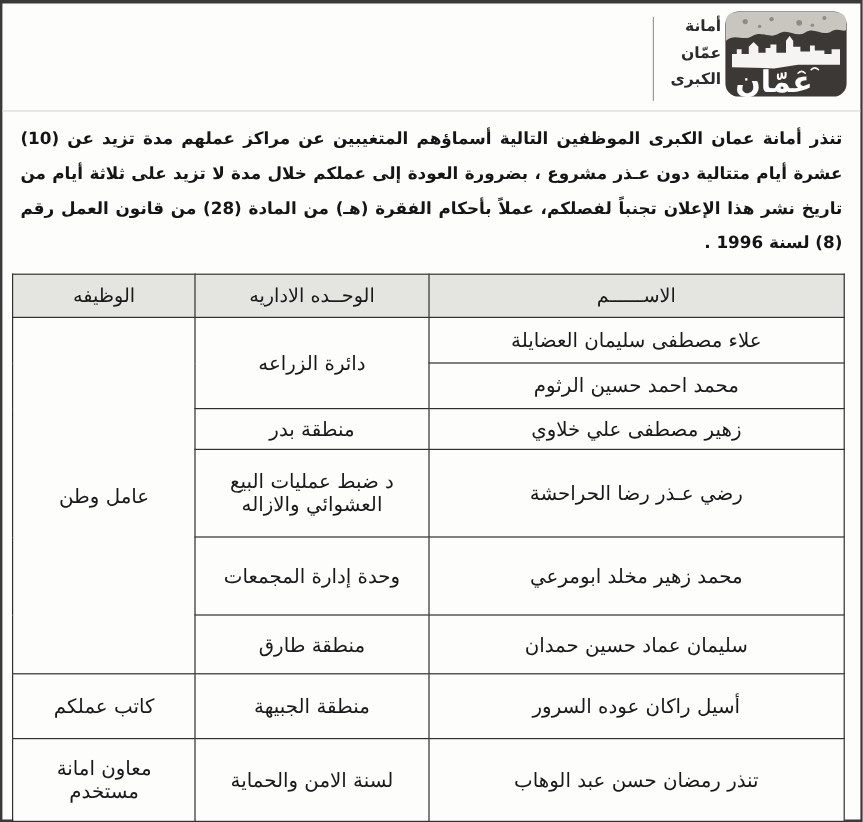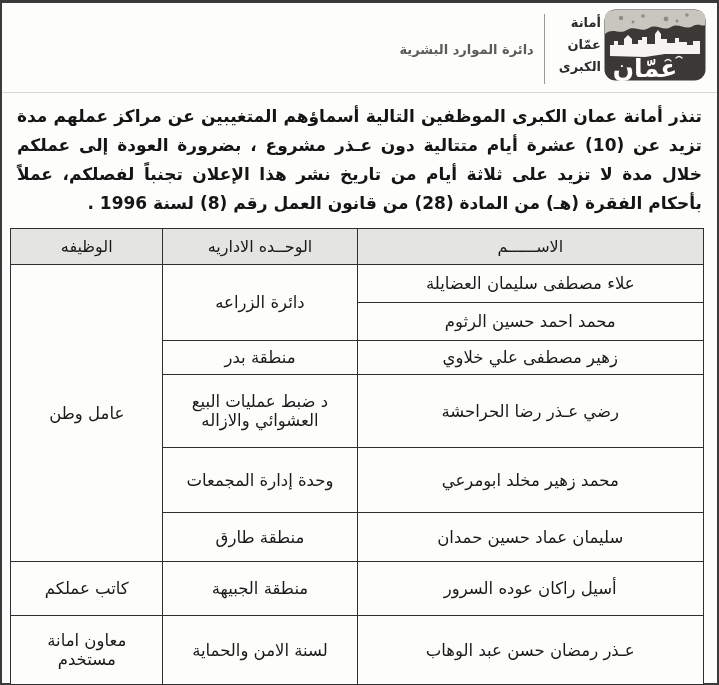--- a/index.html
+++ b/index.html
@@ -47,21 +47,21 @@
   .department{
     font-size:13px;
     font-weight:bold;
     color:#5c5c58;
     margin-top:34px;
   }
   
   .notice{
     padding:9px 15px 6px 15px;
     font-weight:bold;
-    font-size:17px;
+    font-size:14px;
     line-height:29px;
     text-align:justify;
     direction:rtl;
     color:#151515;
   }
   
   table.emp{
     border-collapse:collapse;
     direction:rtl;
     margin:4px 13px 0 12px;
@@ -127,21 +127,20 @@
         <path d="M62,53 q3,-3 6,0 M73,50 q3,-3 6,0" stroke="#f5f4f2" fill="none" stroke-width="1.3" stroke-linecap="round"></path>
         <text x="42" y="69" font-size="25" font-weight="bold" fill="#ffffff" text-anchor="middle" style="font-family:'DejaVu Sans',sans-serif">عمّان</text>
       </svg>
     </div>
     <div class="org-name">
       <div>أمانة</div>
       <div>عمّان</div>
       <div>الكبرى</div>
     </div>
     <div class="v-divider"></div>
-    <div class="department">دائرة الموارد البشرية</div>
   </div>
 
   <div class="notice">تنذر أمانة عمان الكبرى الموظفين التالية أسماؤهم المتغيبين عن مراكز عملهم مدة تزيد عن (10) عشرة أيام متتالية دون عـذر مشروع ، بضرورة العودة إلى عملكم خلال مدة لا تزيد على ثلاثة أيام من تاريخ نشر هذا الإعلان تجنباً لفصلكم، عملاً بأحكام الفقرة (هـ) من المادة (28) من قانون العمل رقم (8) لسنة 1996 .</div>
 
   <table class="emp">
     <colgroup>
       <col class="c-name">
         <col class="c-unit">
         <col class="c-job">
     </colgroup>
@@ -176,21 +175,21 @@
       <tr class="r5">
         <td>سليمان عماد حسين حمدان</td>
         <td class="unit-cell">منطقة طارق</td>
       </tr>
       <tr class="r6">
         <td>أسيل راكان عوده السرور</td>
         <td class="unit-cell">منطقة الجبيهة</td>
         <td>كاتب عملكم</td>
       </tr>
       <tr class="r7">
-        <td>عـذر رمضان حسن عبد الوهاب</td>
+        <td>تنذر رمضان حسن عبد الوهاب</td>
         <td class="unit-cell">لسنة الامن والحماية</td>
         <td>معاون امانة مستخدم</td>
       </tr>
     </tbody>
   </table>
 
   <div class="signature">أمانة عمان الكبرى</div>
 
 </div>
 

